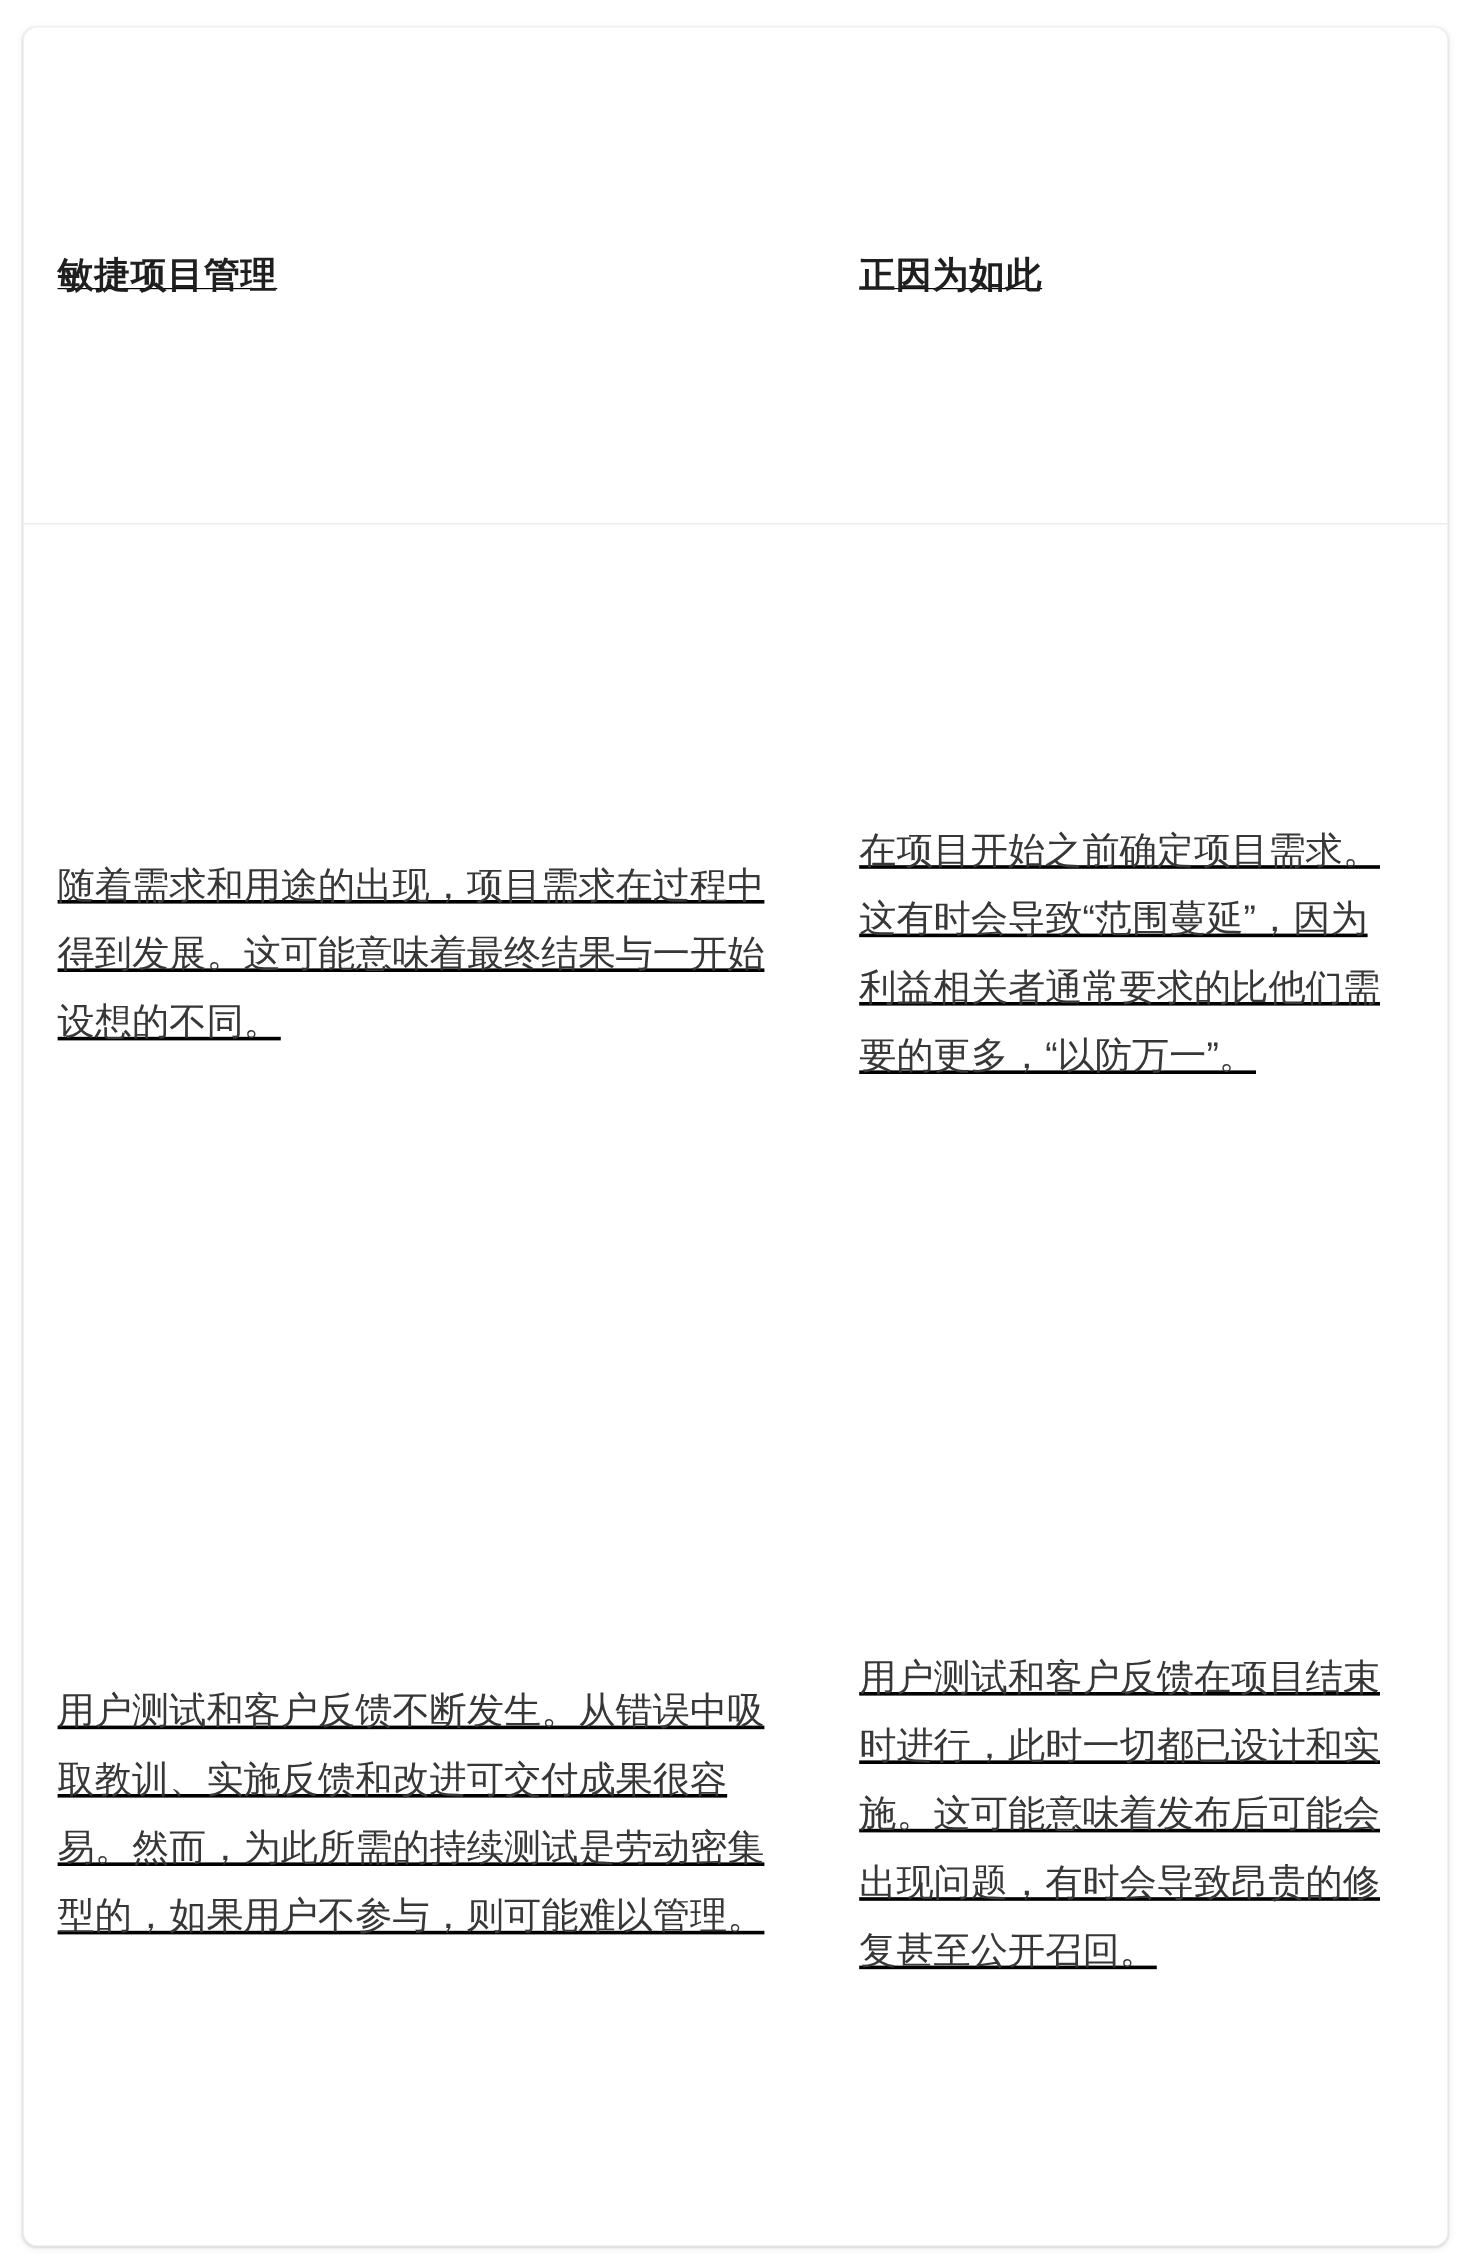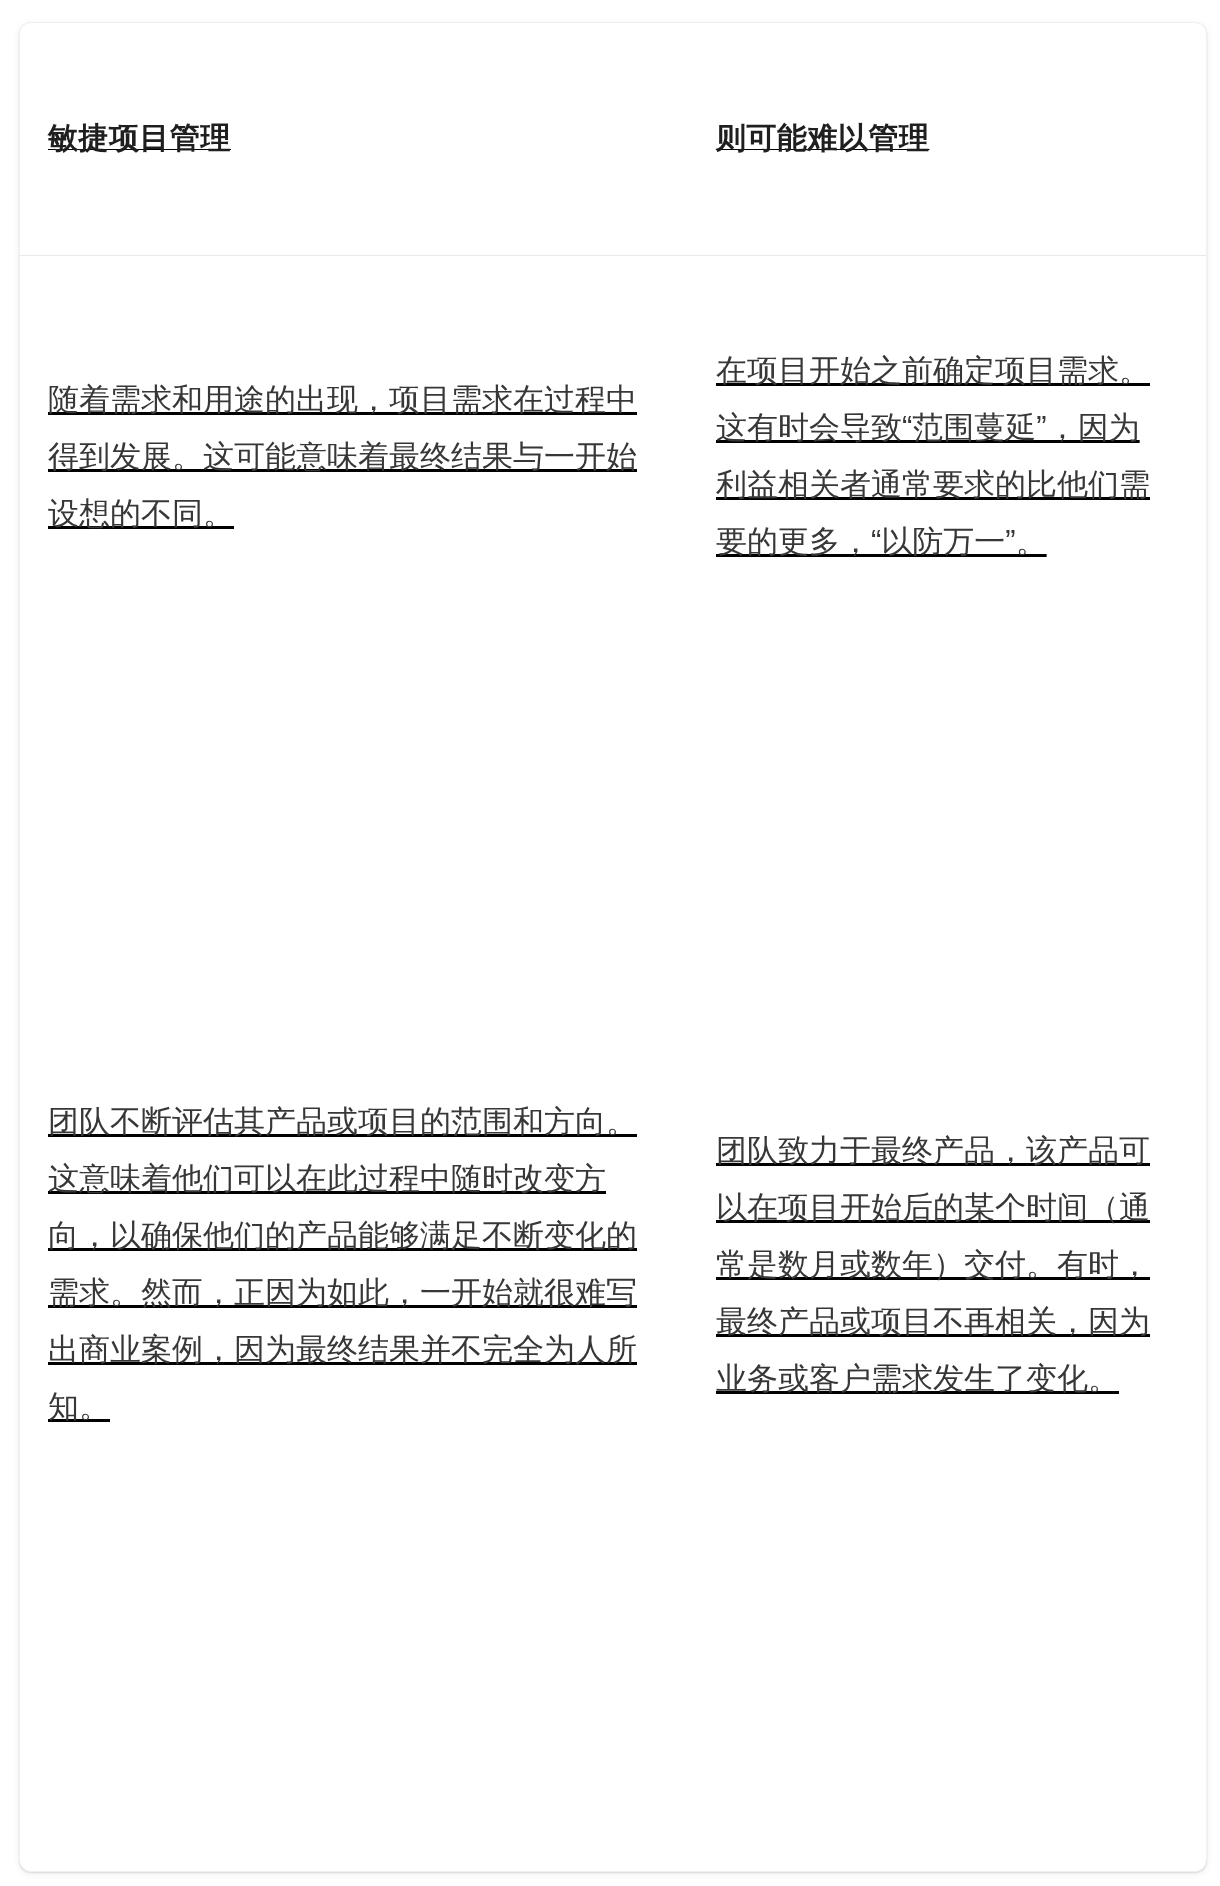--- a/index.html
+++ b/index.html
@@ -76,39 +76,39 @@
 
 <div class="viewport">
   <div class="card">
     <div class="tbl">
 
       <div class="trow header-row">
         <div class="cell col-agile">
           <span class="header-label">敏捷项目管理</span>
         </div>
         <div class="cell col-trad">
-          <span class="header-label">则可能难以管理</span>
+          <span class="header-label">正因为如此</span>
         </div>
       </div>
 
 
       <div class="trow row-2">
         <div class="cell col-agile">
           <p>随着需求和用途的出现，项目需求在过程中得到发展。这可能意味着最终结果与一开始设想的不同。</p>
         </div>
         <div class="cell col-trad">
           <p>在项目开始之前确定项目需求。这有时会导致“范围蔓延”，因为利益相关者通常要求的比他们需要的更多，“以防万一”。</p>
         </div>
       </div>
 
-
-      <div class="trow row-4">
+      <div class="trow row-3">
         <div class="cell col-agile">
-          <p>团队不断评估其产品或项目的范围和方向。这意味着他们可以在此过程中随时改变方向，以确保他们的产品能够满足不断变化的需求。然而，正因为如此，一开始就很难写出商业案例，因为最终结果并不完全为人所知。</p>
+          <p>用户测试和客户反馈不断发生。从错误中吸取教训、实施反馈和改进可交付成果很容易。然而，为此所需的持续测试是劳动密集型的，如果用户不参与，则可能难以管理。</p>
         </div>
         <div class="cell col-trad">
-          <p>团队致力于最终产品，该产品可以在项目开始后的某个时间（通常是数月或数年）交付。有时，最终产品或项目不再相关，因为业务或客户需求发生了变化。</p>
+          <p>用户测试和客户反馈在项目结束时进行，此时一切都已设计和实施。这可能意味着发布后可能会出现问题，有时会导致昂贵的修复甚至公开召回。</p>
         </div>
       </div>
+
 
     </div>
   </div>
 </div>
 
 </body></html>

